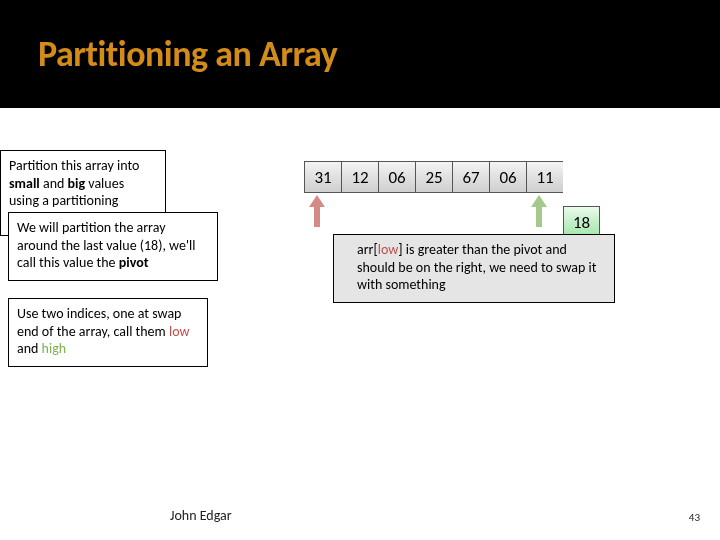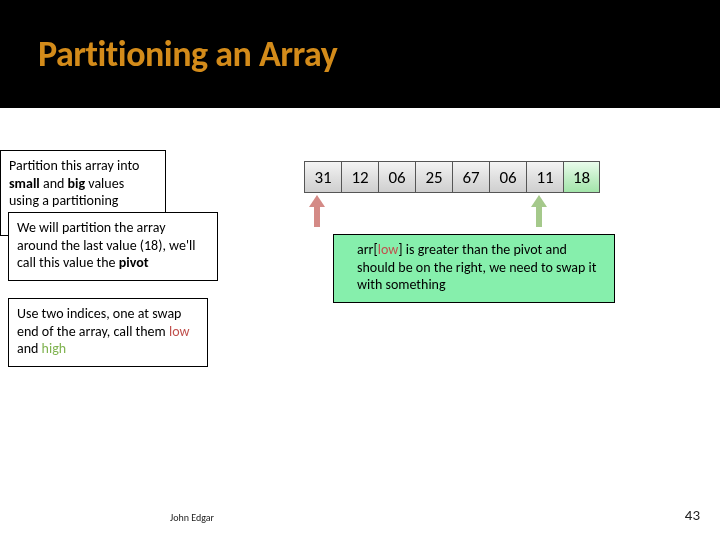--- a/index.html
+++ b/index.html
@@ -1,37 +1,37 @@
 <!DOCTYPE html>
 <html><head>
 <meta charset="utf-8">
 <style>
   * { box-sizing: border-box; margin: 0; padding: 0; }
   html, body { width: 720px; height: 540px; background: #fff; font-family: Calibri, Arial, sans-serif; overflow: hidden; }
   .slide { position: relative; width: 720px; height: 540px; background: #fff; }
   .title-band { position: absolute; top: 0; left: 0; width: 720px; height: 108px; background: #000; display: flex; align-items: center; padding-left: 38px; }
   .title-band h1 { color: #d38b1a; font-size: 36px; font-weight: 700; letter-spacing: -0.5px; }
   .textbox { position: absolute; border: 1px solid #000; background: #fff; padding: 6px 8px 8px 8px; font-size: 14px; line-height: 1.25; }
-  .textbox.amber { background: #86efac; padding-left: 23px; }
+  .textbox.amber { background: #e5e5e5; padding-left: 23px; }
   .bold { font-weight: 700; }
   .low { color: #c0504d; font-weight: 400; }
   .high { color: #7fb24f; font-weight: 400; }
   .array { position: absolute; display: flex; }
   .cell { width: 37px; height: 32px; border: 1px solid #555; border-right: none; display: flex; align-items: center; justify-content: center; font-size: 17px; background: linear-gradient(to bottom, #f4f4f4 0%, #e0e0e0 50%, #cfcfcf 100%); }
-  .cell:last-child { border-right: 1px solid #555; }
+  .cell:last-child { border-right: 1px solid #555; margin-top: 45px; }
   .cell.pivot { background: linear-gradient(to bottom, #eafcec 0%, #c4efc9 50%, #a3e5aa 100%); }
   .arrow { position: absolute; width: 16px; height: 32px; }
   .arrow::before { content: ""; position: absolute; left: 5px; top: 10px; width: 6px; height: 22px; }
   .arrow::after { content: ""; position: absolute; left: 0; top: 0; width: 0; height: 0; border-left: 8px solid transparent; border-right: 8px solid transparent; }
   .arrow.red::before { background: #d48a86; }
   .arrow.red::after { border-bottom: 12px solid #d48a86; }
   .arrow.green::before { background: #a5c98b; }
   .arrow.green::after { border-bottom: 12px solid #a5c98b; }
-  .footer-author { position: absolute; bottom: 16px; left: 170px; font-size: 10px; color: #222; }
-  .footer-page { position: absolute; bottom: 16px; right: 20px; font-size: 15px; color: #222; }
+  .footer-author { position: absolute; bottom: 16px; left: 170px; font-size: 14px; color: #222; }
+  .footer-page { position: absolute; bottom: 16px; right: 20px; font-size: 11px; color: #222; }
 </style>
 </head>
 <body>
 
 <div class="slide">
 
   <div class="title-band">
     <h1>Partitioning an Array</h1>
   </div>
 

